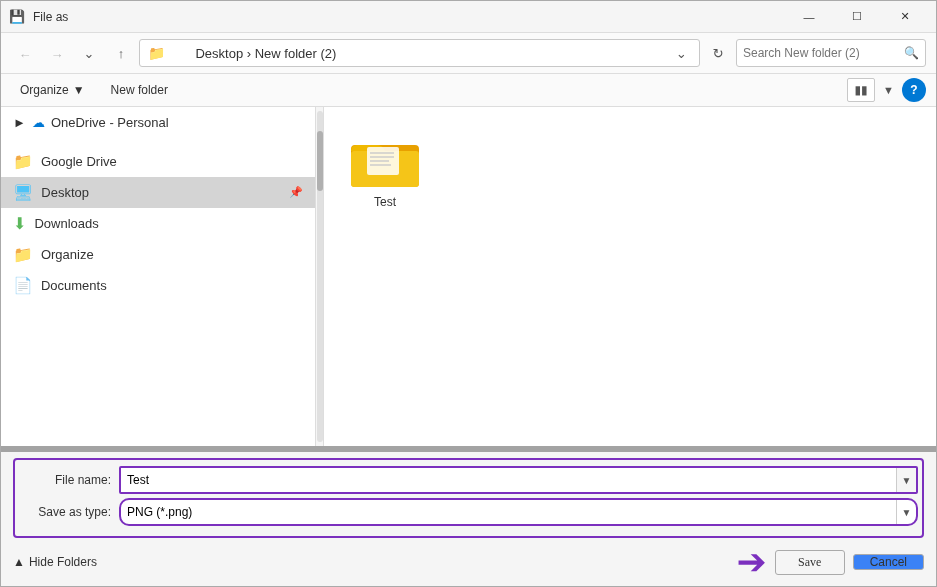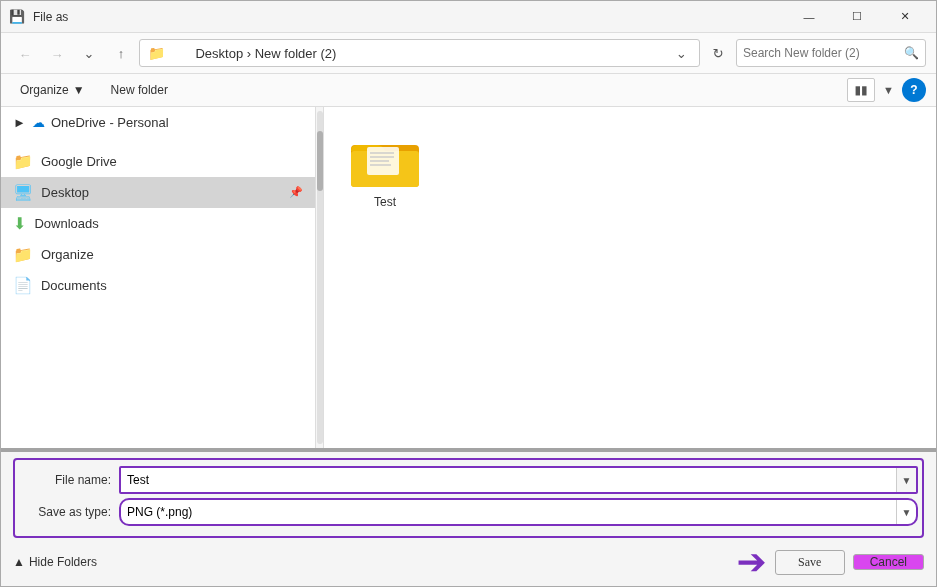--- a/index.html
+++ b/index.html
@@ -285,21 +285,21 @@
     }
     .folder-label {
       font-size: 12px;
       text-align: center;
       margin-top: 4px;
       color: #333;
     }
 
     
     .bottom-bar {
-      border-top: 4px solid #a3a3a3;
+      border-top: 6px solid #a3a3a3;
       background: #f5f5f5;
       padding: 6px 12px;
       flex-shrink: 0;
     }
     .form-row {
       display: flex;
       align-items: center;
       margin-bottom: 4px;
     }
     .form-label {
@@ -397,21 +397,21 @@
       border: 1px solid #aaa;
       border-radius: 3px;
       cursor: pointer;
       font-size: 12px;
       color: #333;
       min-width: 70px;
       font-family: Liberation Serif, serif;
     }
     .cancel-btn {
       padding: 0 16px;
-      background: #d946ef;
+      background: #3b82f6;
       border: 1px solid #aaa;
       border-radius: 3px;
       cursor: pointer;
       font-size: 12px;
       color: #333;
       min-width: 60px;
     }
 
     
     .folder-svg {

